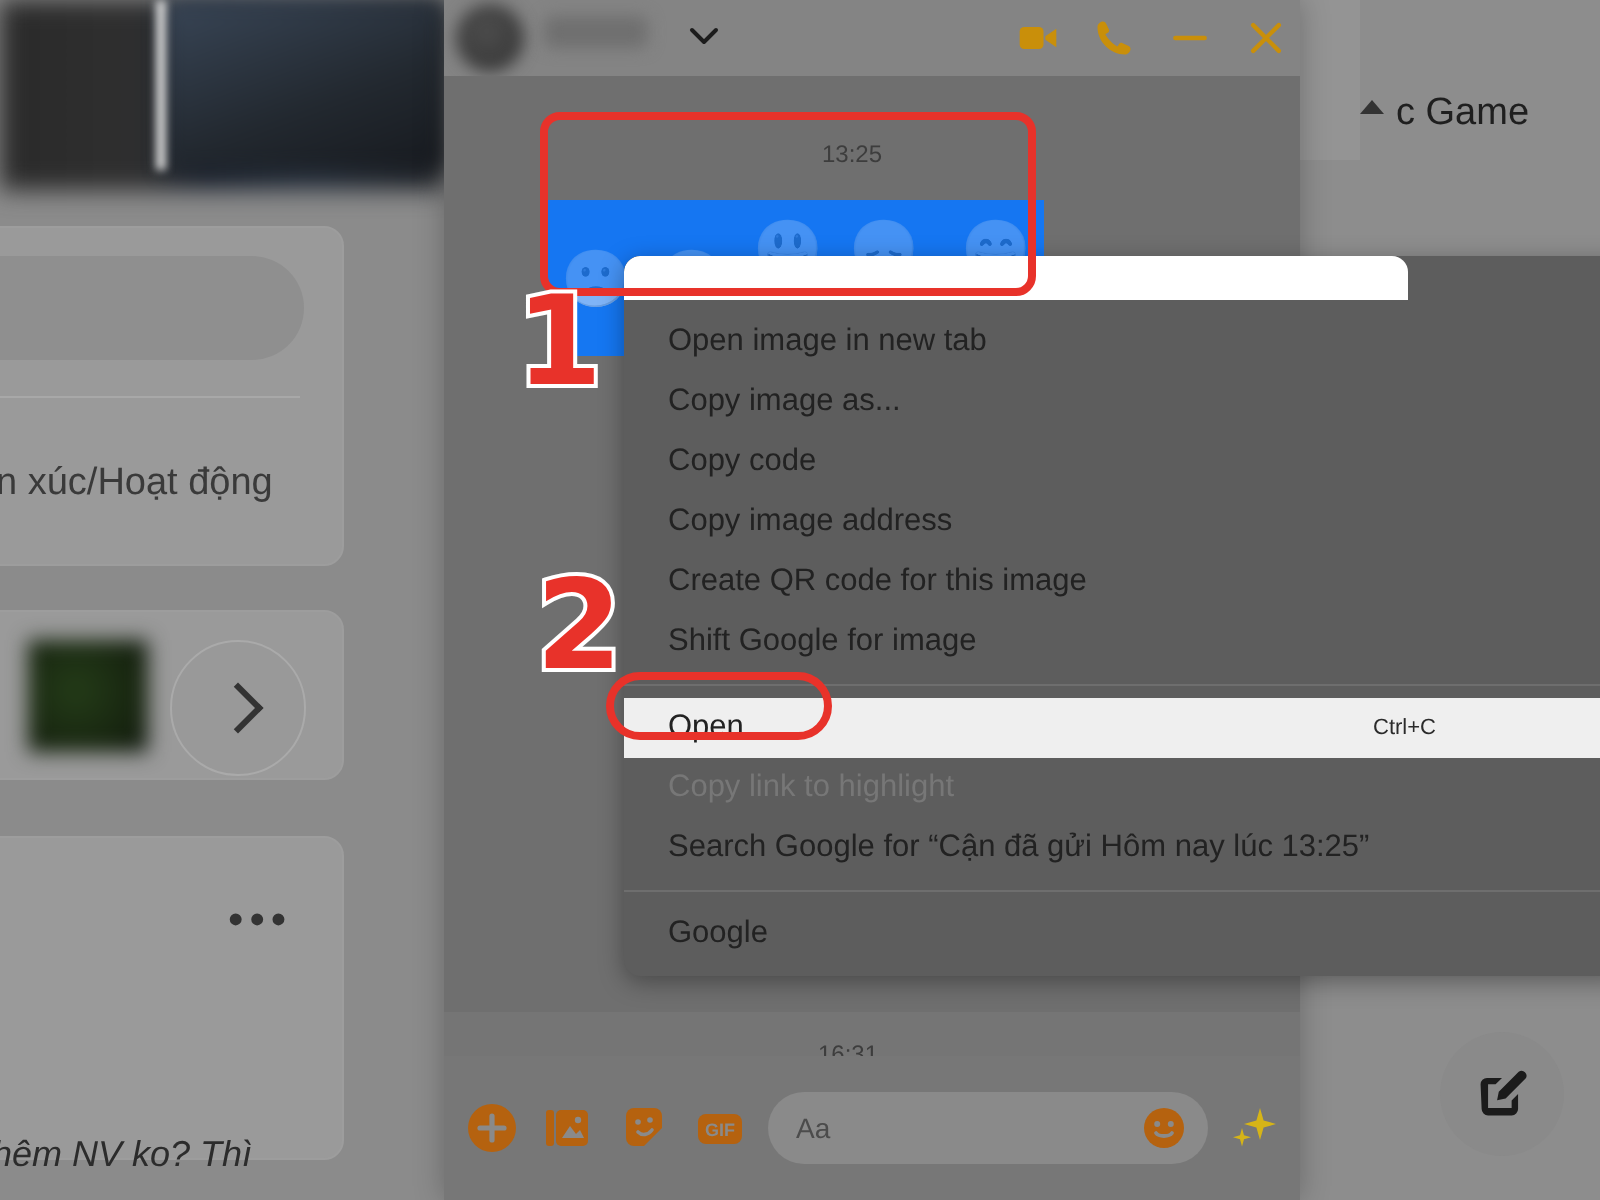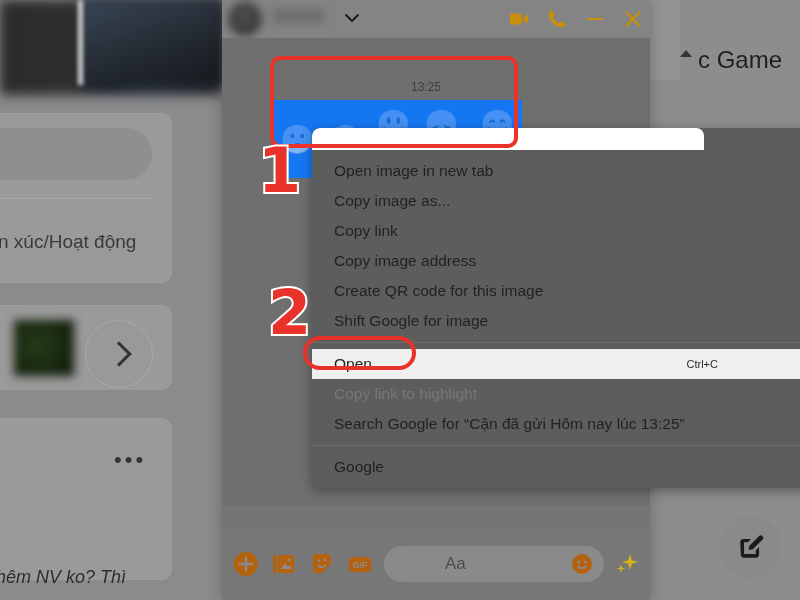--- a/index.html
+++ b/index.html
@@ -76,21 +76,21 @@
   .bg-text-bottom {
     position: absolute; left: -4px; top: 567px;
     font-size: 18px; font-style: italic; color: #2c2c2c; white-space: nowrap;
   }
   .bg-right-panel {
     position: absolute; left: 648px; top: 0; width: 152px; height: 600px;
     background: #8d8d8d;
   }
   .bg-right-game {
     position: absolute; left: 698px; top: 46px;
-    font-size: 24px; color: #1f1f1f; white-space: nowrap; text-align: right;
+    font-size: 19px; color: #1f1f1f; white-space: nowrap; text-align: right;
   }
   .bg-right-caret {
     position: absolute; left: 680px; top: 50px;
     width: 0; height: 0;
     border-left: 6px solid transparent; border-right: 6px solid transparent;
     border-bottom: 7px solid #333;
   }
   .bg-right-strip {
     position: absolute; left: 648px; top: 0; width: 32px; height: 80px;
     background: #949494;
@@ -128,21 +128,21 @@
   .hdr-icon { width: 22px; height: 22px; display: block; cursor: pointer; }
 
   .chat-body {
     position: relative; height: 468px;
     background: #6f6f6f;
   }
   .msg-timestamp {
     position: absolute; width: 100%; text-align: center;
     font-size: 12px; color: #3d3d3d;
   }
-  .ts-1 { top: 42px; left: -10px; }
+  .ts-1 { top: 32px; left: -10px; }
   .ts-2 { top: 482px; left: -12px; }
 
   
   .sticker-wrap {
     position: absolute; left: 52px; top: 62px;
     width: 240px; height: 78px;
     background: #fff;
   }
   .sticker-row { position: absolute; left: 0; top: 0; display: flex; }
   .sticker-cell {
@@ -183,21 +183,21 @@
     background: #777;
     display: flex; align-items: center; padding: 0 10px; gap: 10px;
   }
   .comp-icon { width: 28px; height: 28px; flex: 0 0 28px; cursor: pointer; }
   .comp-input {
     flex: 1 1 auto; height: 36px;
     background: #8a8a8a; border-radius: 18px;
     display: flex; align-items: center; padding: 0 14px;
     position: relative;
   }
-  .comp-placeholder { font-size: 17px; color: #4c4c4c; margin-left: 47px; }
+  .comp-placeholder { font-size: 14px; color: #4c4c4c; }
   .comp-emoji-in {
     position: absolute; right: 10px; top: 6px; width: 24px; height: 24px; cursor: pointer;
   }
   .comp-spark { width: 26px; height: 26px; flex: 0 0 26px; cursor: pointer; }
 
   .compose-fab {
     position: absolute; right: 18px; bottom: 22px;
     width: 62px; height: 62px; border-radius: 50%;
     background: #8a8a8a;
     display: flex; align-items: center; justify-content: center;
@@ -358,20 +358,21 @@
         </span>
         <span class="msg-icon">
           <svg viewBox="0 0 24 24" width="20" height="20">
               <circle cx="12" cy="5.5" r="1.7" fill="#3a3a3a"></circle>
               <circle cx="12" cy="12" r="1.7" fill="#3a3a3a"></circle>
               <circle cx="12" cy="18.5" r="1.7" fill="#3a3a3a"></circle>
             </svg>
         </span>
       </div>
 
+      <div class="msg-timestamp ts-2">16:31</div>
 
       <div class="reaction-row">
         <span class="reaction-emoji">😶</span>
         <span class="reaction-emoji">😶</span>
         <span class="reaction-emoji">😊</span>
         <span class="reaction-emoji">😅</span>
         <span class="reaction-emoji">🥰</span>
       </div>
 
       <div class="scroll-down-arrow"></div>
@@ -437,21 +438,21 @@
   <div class="ctx-menu">
     <div class="ctx-menu-top-white"></div>
     <div style="height:22px"></div>
     <div class="ctx-item">
       <span>Open image in new tab</span>
     </div>
     <div class="ctx-item">
       <span>Copy image as...</span>
     </div>
     <div class="ctx-item">
-      <span>Copy link</span>
+      <span>Copy code</span>
     </div>
     <div class="ctx-item">
       <span>Copy image address</span>
     </div>
     <div class="ctx-item">
       <span>Create QR code for this image</span>
     </div>
     <div class="ctx-item">
       <span>Shift Google for image</span>
     </div>

